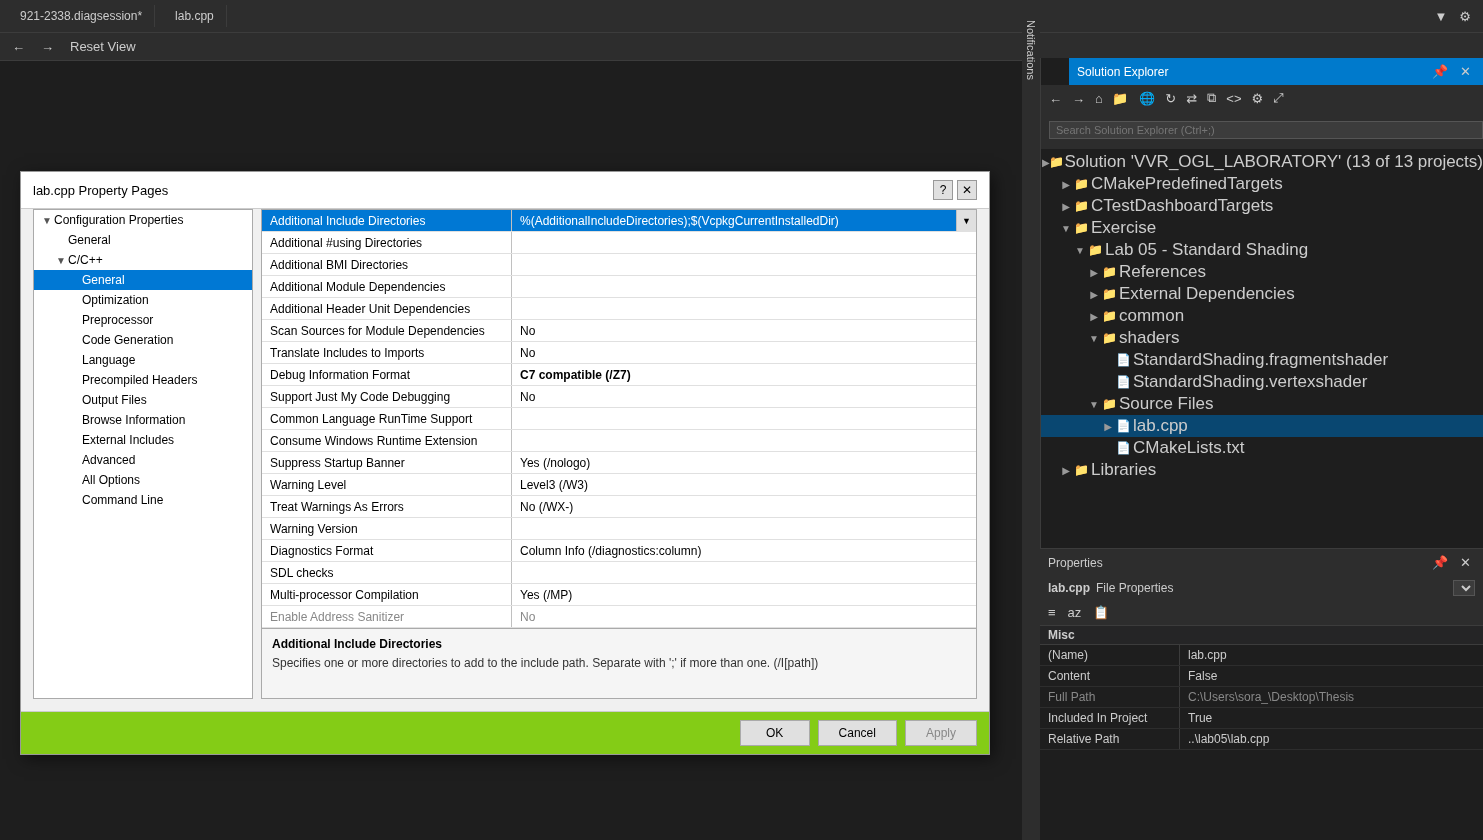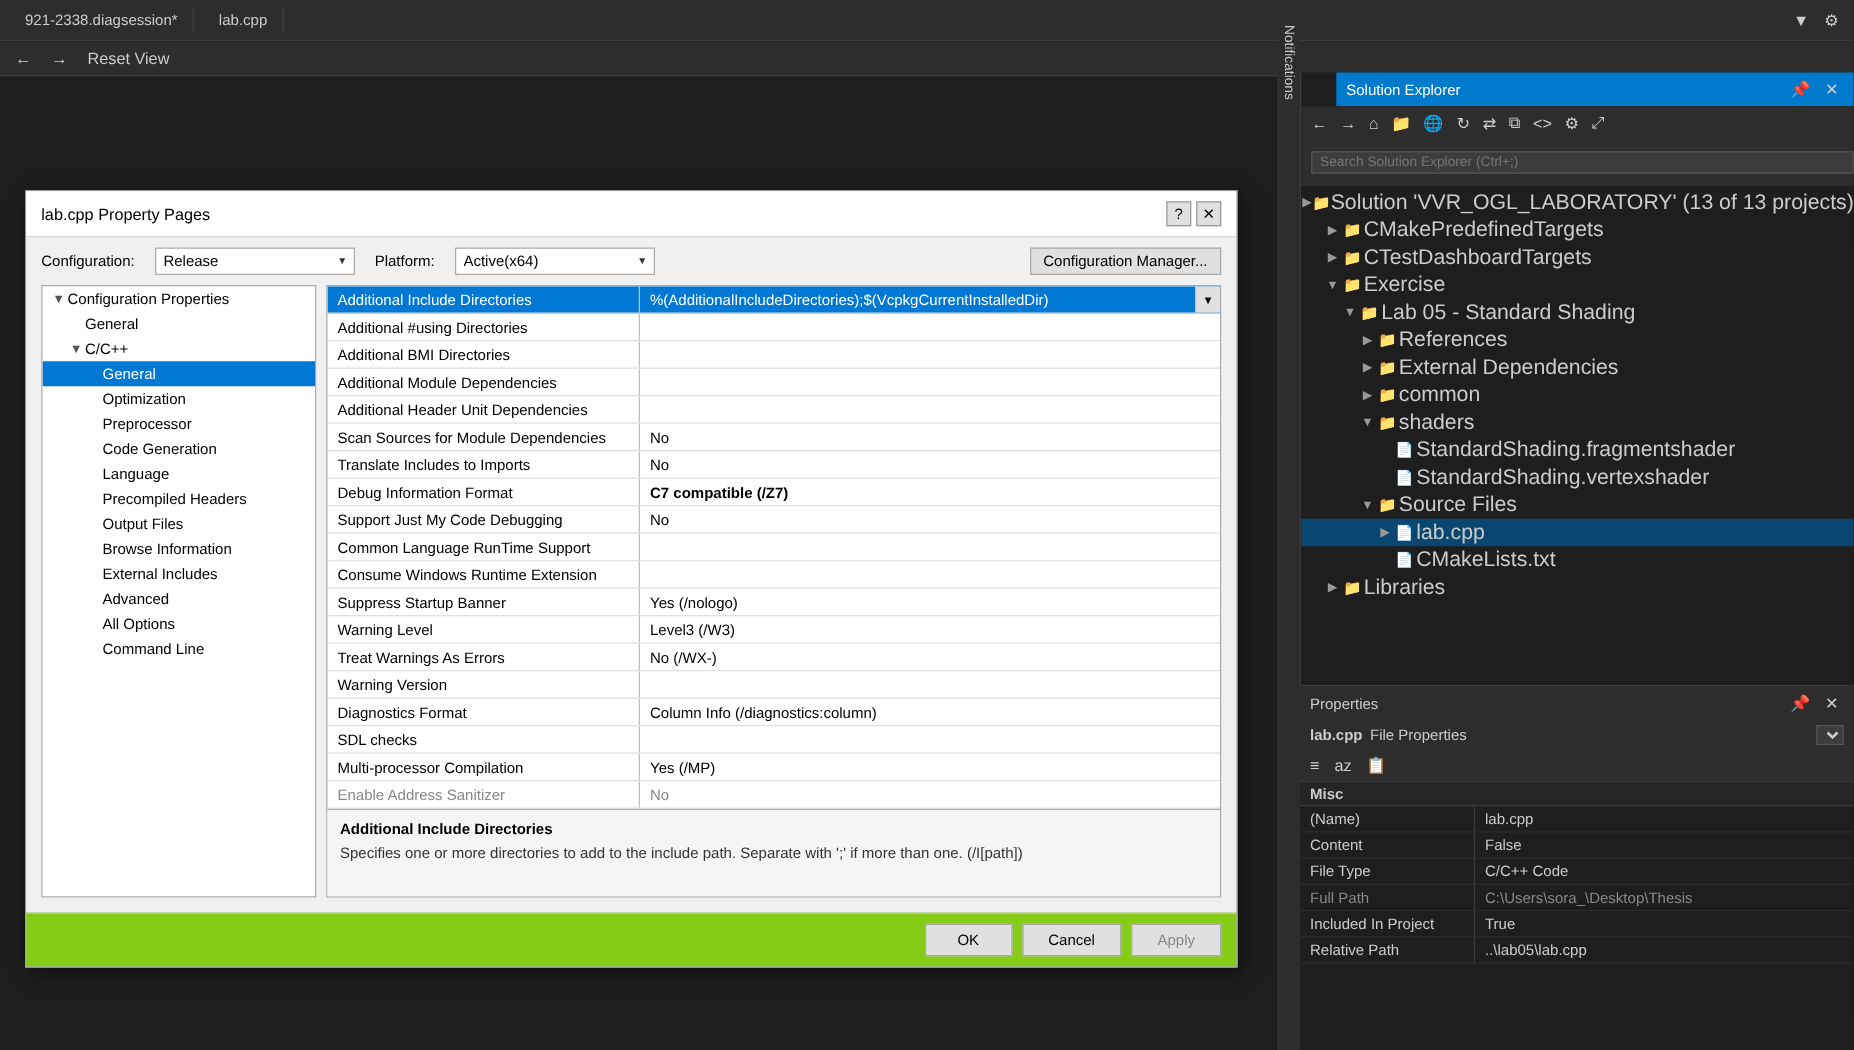--- a/index.html
+++ b/index.html
@@ -613,24 +613,20 @@
   <div class="prop-section-header">Misc</div>
       <div class="prop-row">
         <div class="prop-name">(Name)</div>
         <div class="prop-value">lab.cpp</div>
       </div>
       <div class="prop-row">
         <div class="prop-name">Content</div>
         <div class="prop-value">False</div>
       </div>
       <div class="prop-row">
-        <div class="prop-name">File Type</div>
-        <div class="prop-value">C/C++ Code</div>
-      </div>
-      <div class="prop-row">
         <div class="prop-name gray">Full Path</div>
         <div class="prop-value gray">C:\Users\sora_\Desktop\Thesis</div>
       </div>
       <div class="prop-row">
         <div class="prop-name">Included In Project</div>
         <div class="prop-value">True</div>
       </div>
       <div class="prop-row">
         <div class="prop-name">Relative Path</div>
         <div class="prop-value">..\lab05\lab.cpp</div>
@@ -650,31 +646,20 @@
   <div class="dialog">
 
     <div class="dialog-title-bar">
       <span class="dialog-title">lab.cpp Property Pages</span>
       <div class="dialog-controls">
         <button class="dialog-btn-small">?</button>
         <button class="dialog-btn-small">✕</button>
       </div>
     </div>
 
-    <div class="dialog-config-row">
-      <span class="config-label">Configuration:</span>
-      <div class="config-select-wrapper">
-        <select class="config-select" id="config-select"><option>Release</option></select>
-      </div>
-      <span class="config-label">Platform:</span>
-      <div class="config-select-wrapper">
-        <select class="config-select" id="platform-select"><option>Active(x64)</option></select>
-      </div>
-      <button class="config-mgr-btn">Configuration Manager...</button>
-    </div>
 
     <div class="dialog-content">
 
       <div class="prop-tree" id="dialog-tree">
       <div class="prop-tree-item">
             <span style="display: inline-block; width: 2px;"></span>
             <span class="prop-tree-arrow">▼</span>
             <span>Configuration Properties</span>
           </div>
           <div class="prop-tree-item">

